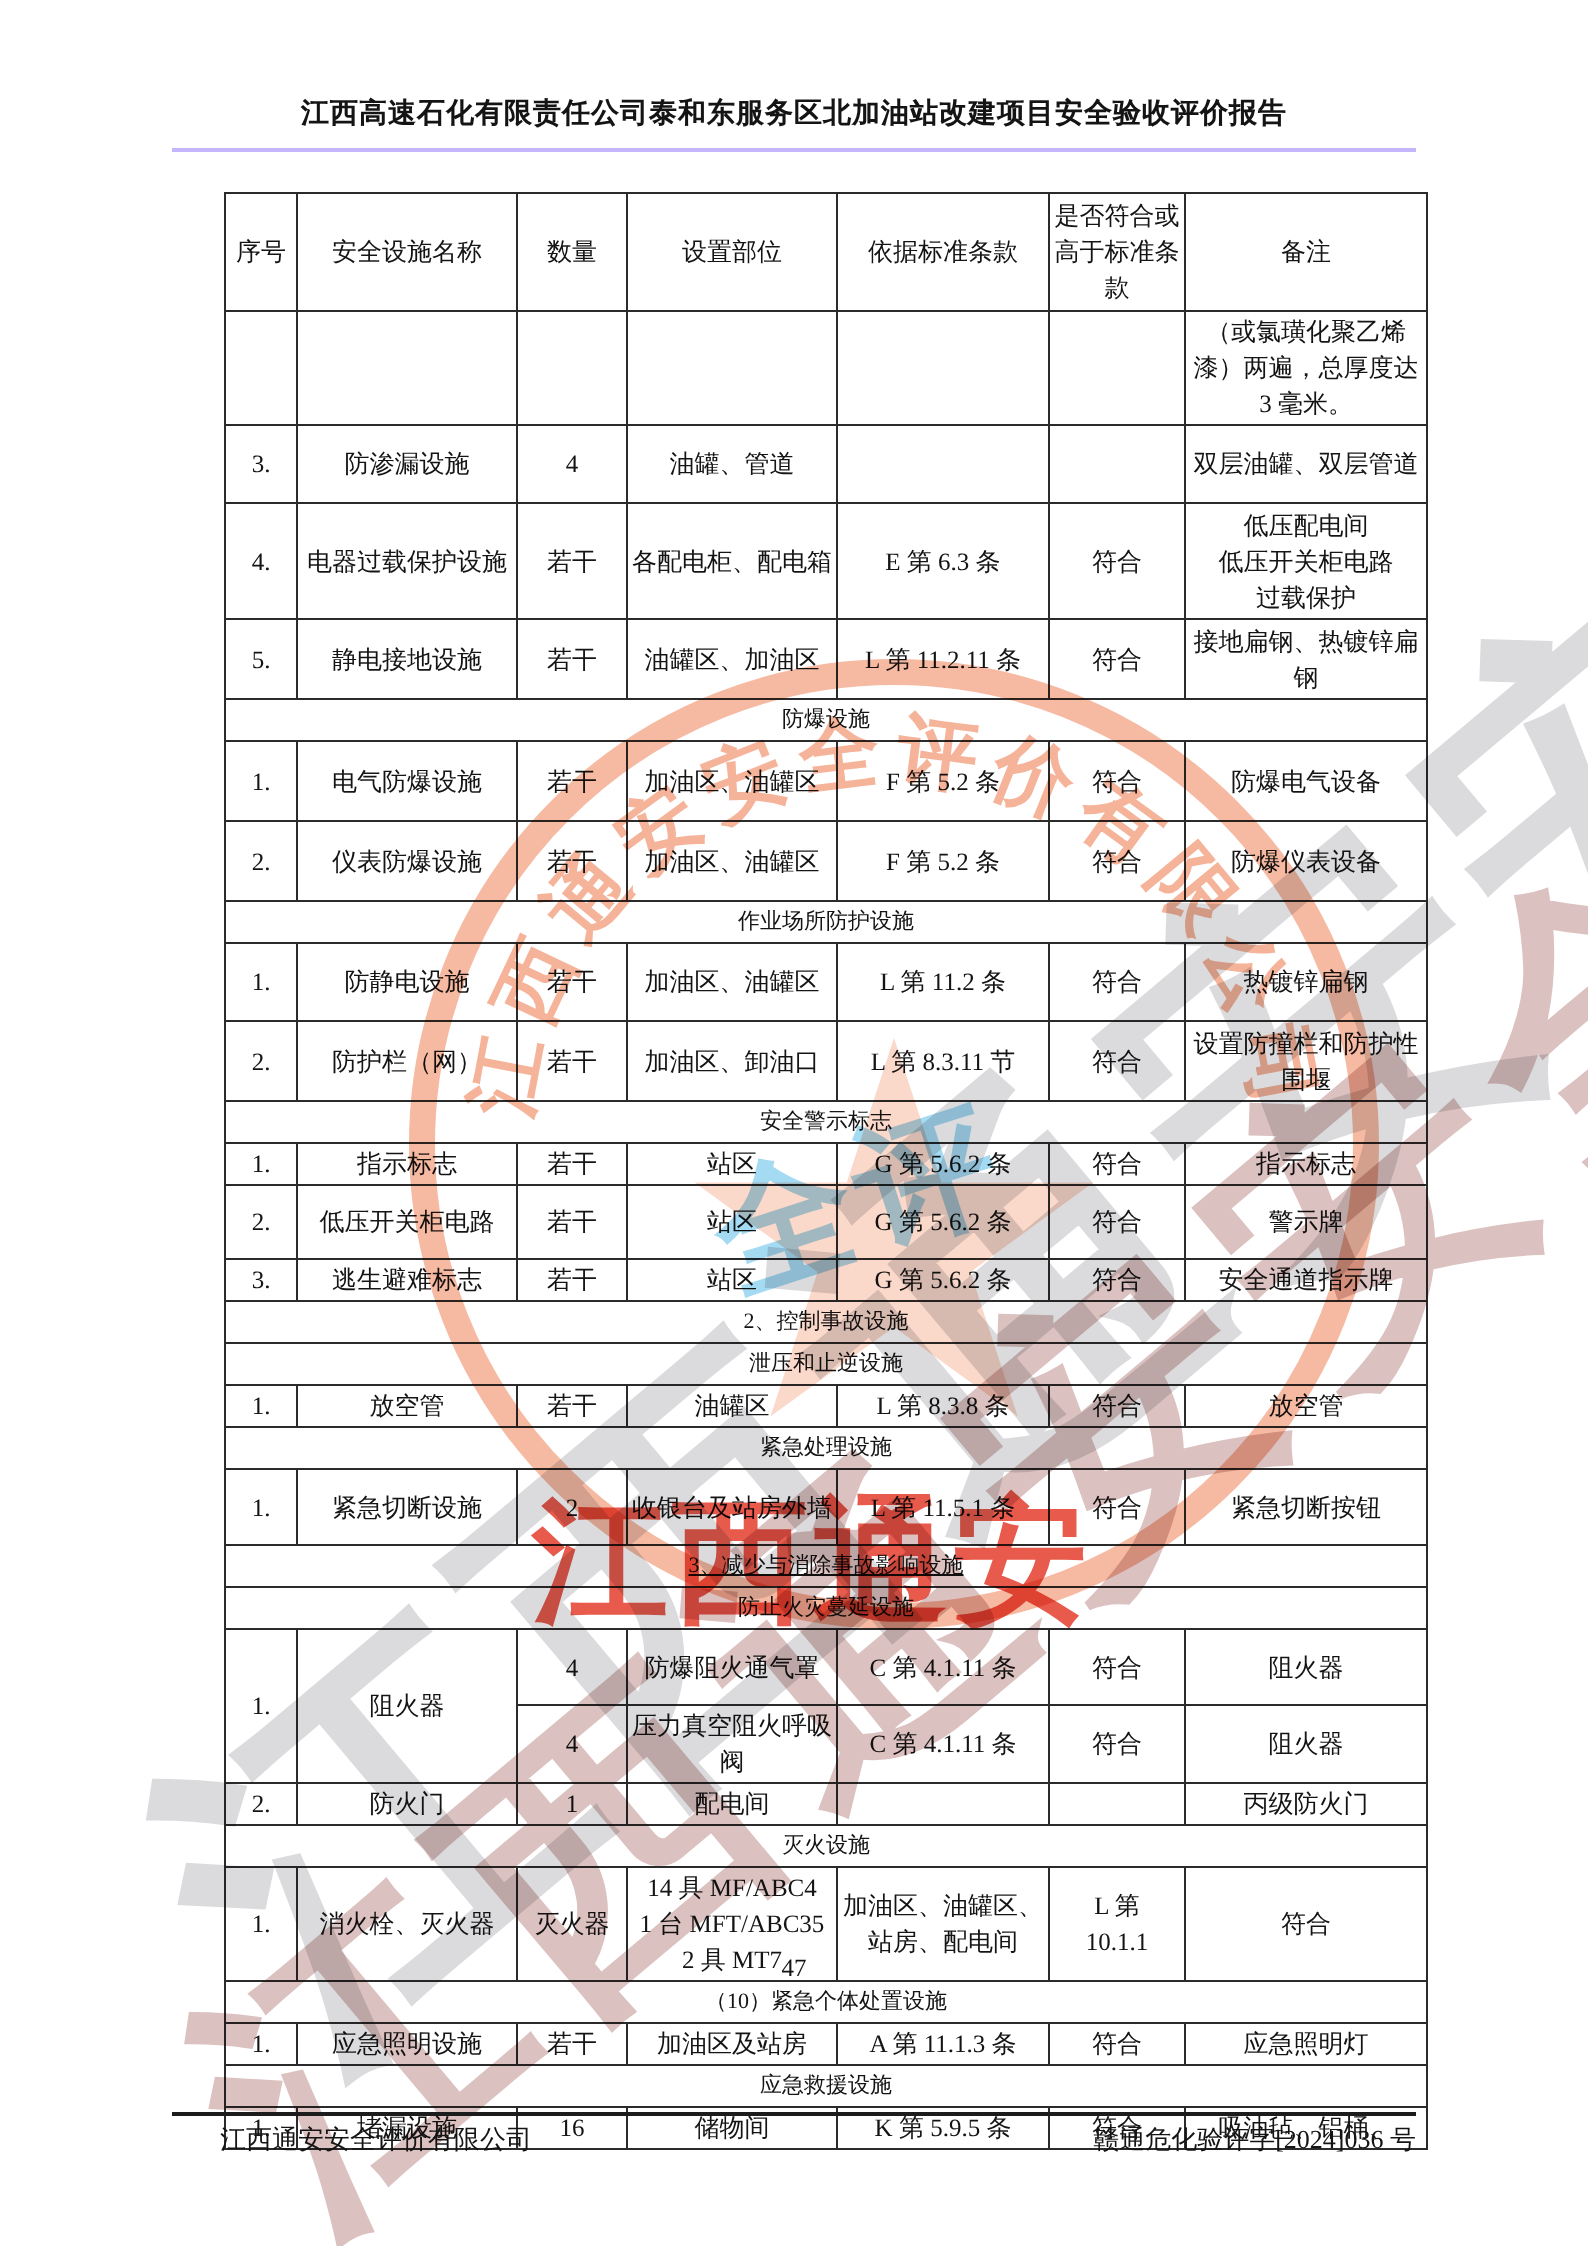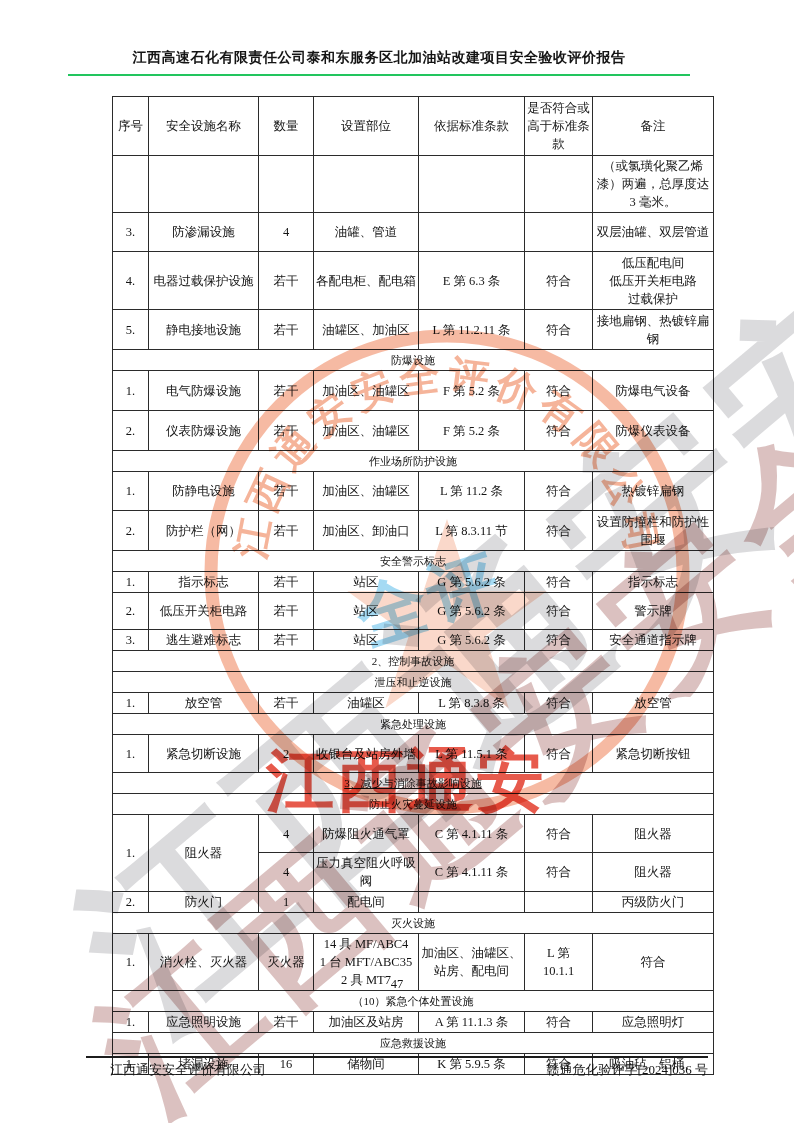--- a/index.html
+++ b/index.html
@@ -3,23 +3,23 @@
 <meta charset="utf-8">
 <style>
   html,body{margin:0;padding:0;background:#e8e8e8;}
   .page{
     position:relative;width:794px;height:1123px;margin:0 auto;
     background:#ffffff;overflow:hidden;
     font-family:"Liberation Serif","DejaVu Serif",serif;color:#141414;
   }
   
   .doc-header{
-    position:absolute;left:68px;top:46px;width:622px;height:28px;
+    position:absolute;left:86px;top:46px;width:622px;height:28px;
     text-align:center;font-size:14px;font-weight:600;letter-spacing:.5px;
-    border-bottom:2px solid #22c55e;line-height:24px;
+    border-bottom:2px solid #c4b5fd;line-height:24px;
   }
   
   table.safety{
     position:absolute;left:112px;top:96px;width:601px;
     border-collapse:collapse;table-layout:fixed;
     font-size:12.5px;
   }
   table.safety th, table.safety td{
     border:1px solid #2b2b2b;
     text-align:center;vertical-align:middle;

